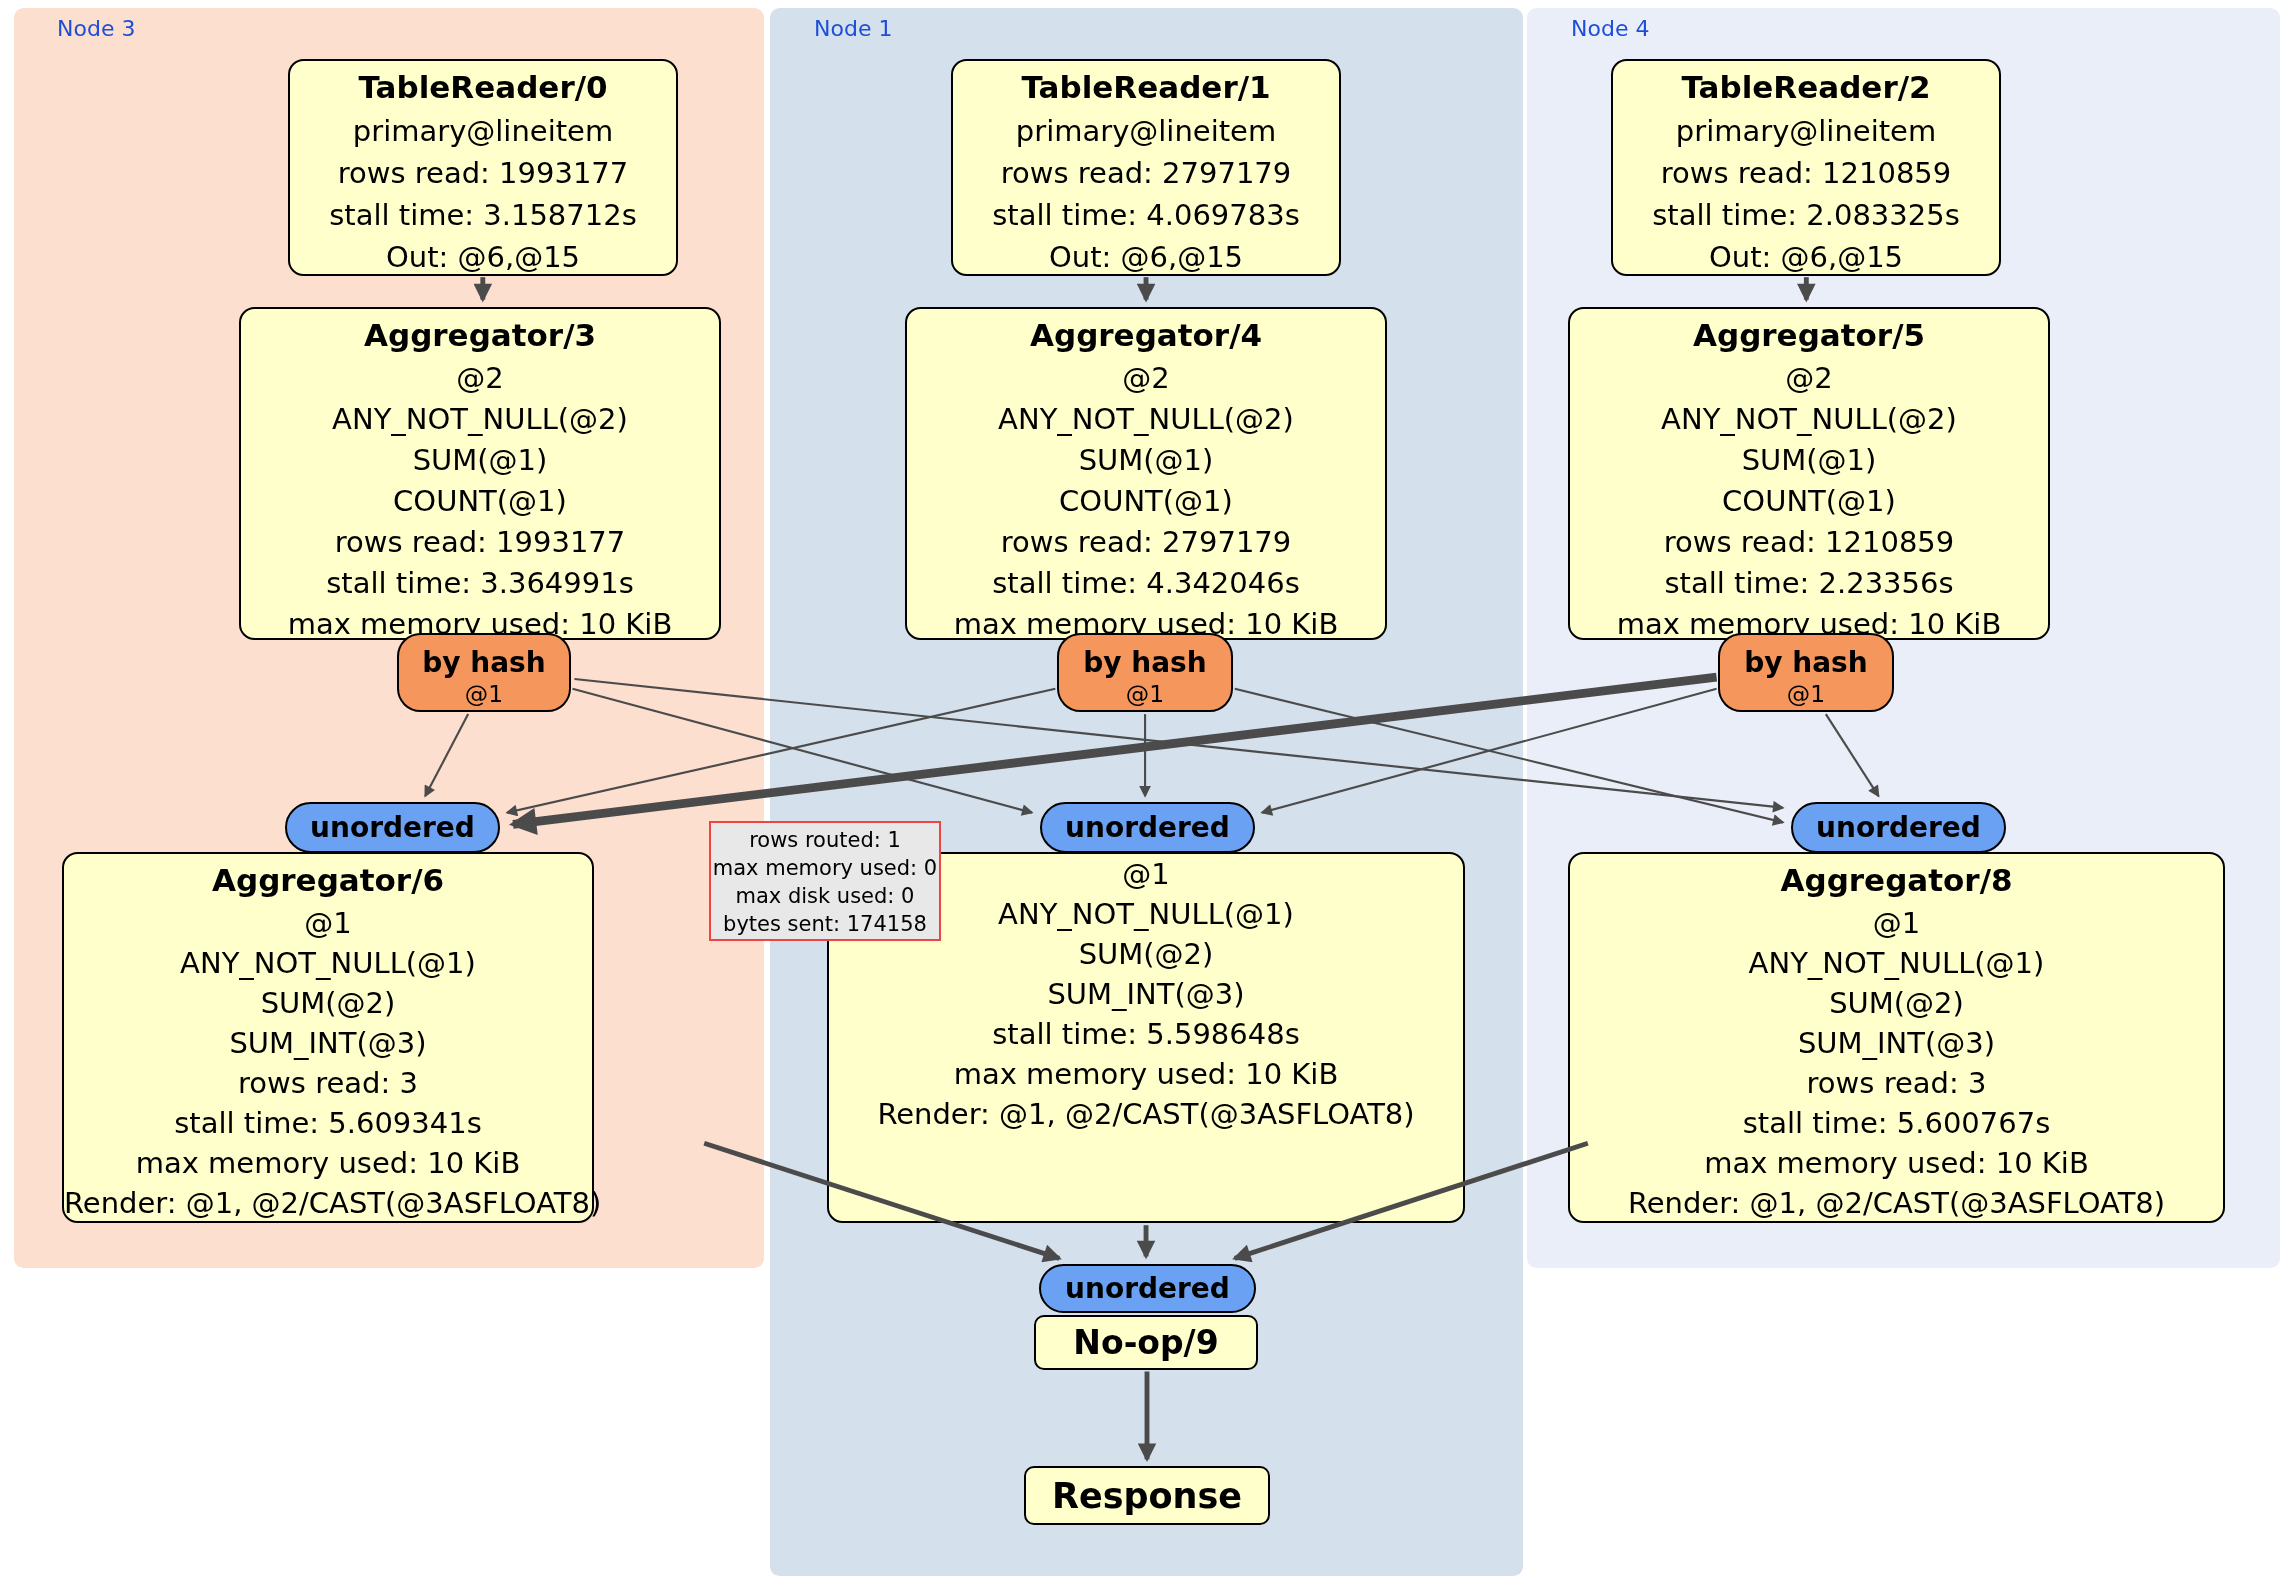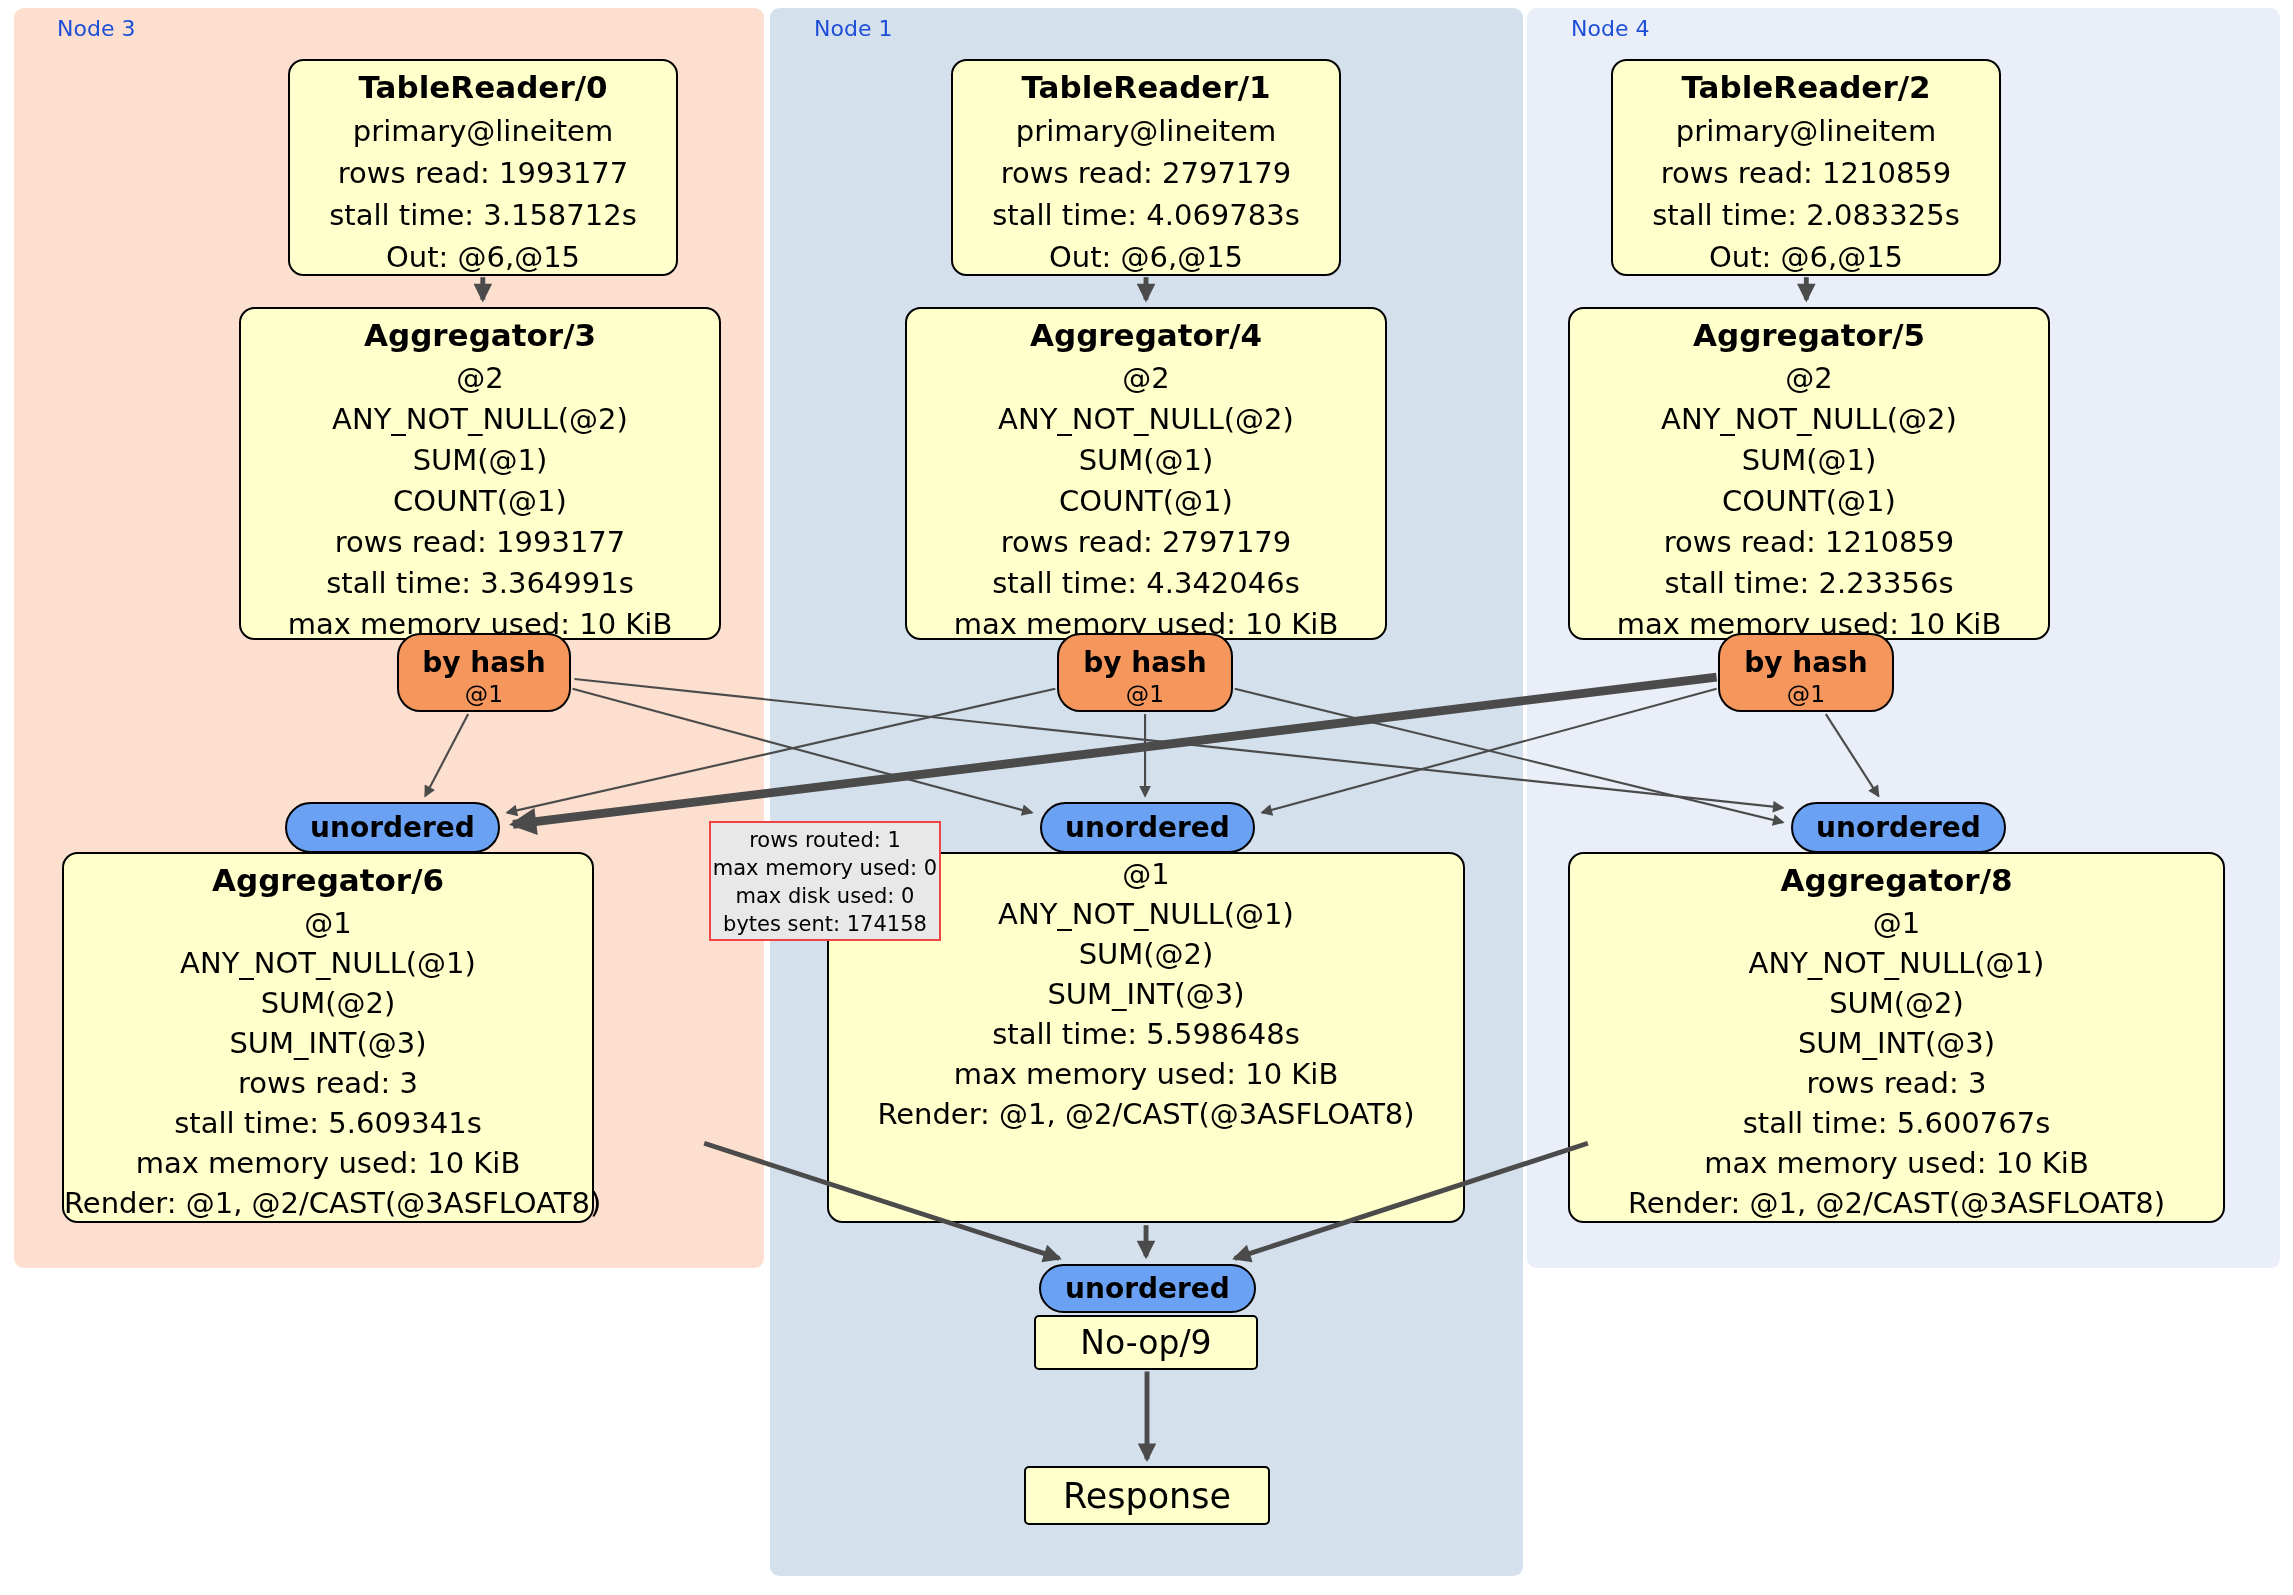--- a/index.html
+++ b/index.html
@@ -19,22 +19,22 @@
 
   .router{position:absolute;background:#f5975c;border:2.9px solid #000;border-radius:23.4px;
           text-align:center;z-index:4;box-sizing:border-box;}
   .router .rl{font-weight:bold;font-size:28px;line-height:37px;padding-top:9px;}
   .router .rs{font-size:23.4px;line-height:27px;}
 
   .sync{position:absolute;background:#6aa1f2;border:2.9px solid #000;border-radius:27px;
         display:flex;align-items:center;justify-content:center;
         font-weight:bold;font-size:28px;z-index:4;box-sizing:border-box;}
 
-  .leaf{position:absolute;background:#ffffcb;border:2.9px solid #000;border-radius:5px;
-        display:flex;align-items:center;justify-content:center;font-weight:normal;z-index:4;box-sizing:border-box;}
+  .leaf{position:absolute;background:#ffffcb;border:2.9px solid #000;border-radius:10px;
+        display:flex;align-items:center;justify-content:center;font-weight:bold;z-index:4;box-sizing:border-box;}
   #noop-box{font-size:33px;}
   #response-box{font-size:35px;}
 
   #edges{position:absolute;left:0;top:0;z-index:5;pointer-events:none;}
 
   #edge-tooltip{position:absolute;left:709px;top:821px;width:232px;height:120px;
         background:#e8e8e8;border:2px solid #ef4444;text-align:center;
         font-size:21px;line-height:28px;padding-top:2.9px;z-index:6;box-sizing:border-box;}
 </style>
 </head>

